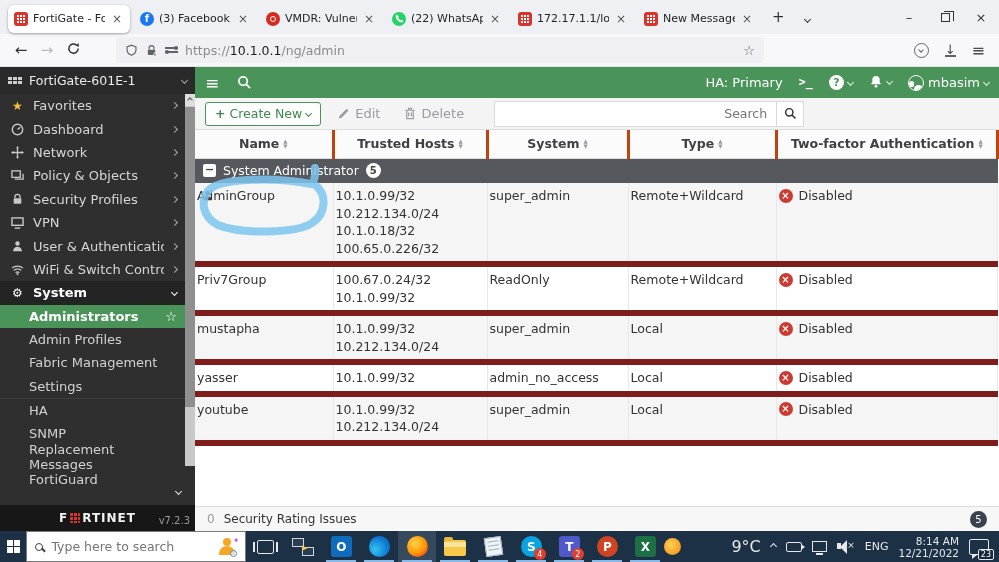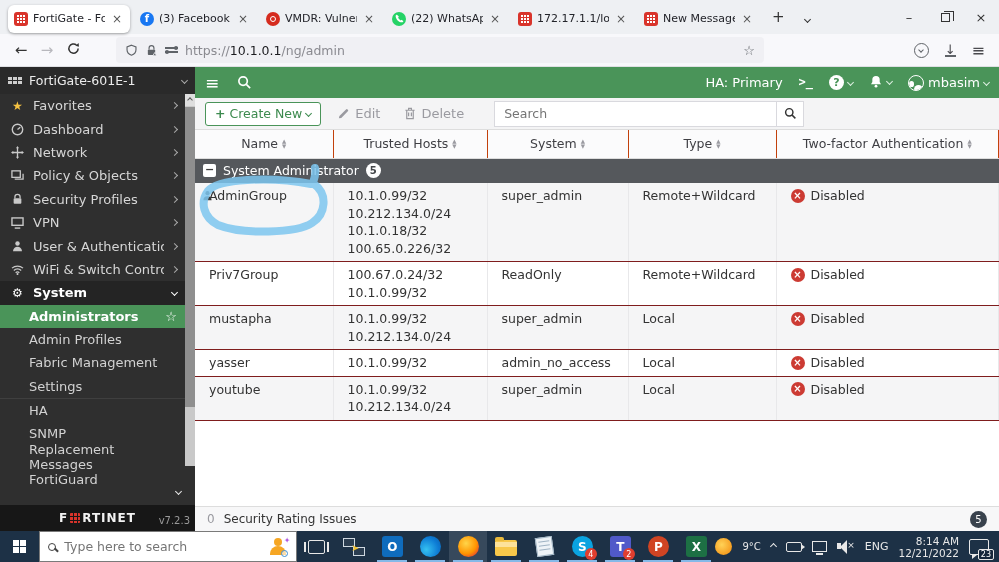--- a/index.html
+++ b/index.html
@@ -94,32 +94,32 @@
   .term { font-family:"DejaVu Sans Mono",monospace; font-size:12px; font-weight:bold; }
   .avatar { width:16px; height:16px; border-radius:50%; border:1.4px solid #fff; display:flex; align-items:flex-end; justify-content:center; overflow:hidden; }
   .avatar i { width:6px; height:6px; border-radius:50%; background:#fff; position:relative; top:-3px; }
   .avatar:after { content:""; width:10px; height:5px; border-radius:5px 5px 0 0; background:#fff; position:relative; top:0px; }
 
   .toolbar { height:32px; background:#f4f4f5; border-bottom:1px solid #ddd; display:flex; align-items:center; padding:0 10px; gap:8px; }
   .btn-create { height:24px; background:#fff; border:1px solid #4a9459; color:#3c8a4e; border-radius:3px; display:flex; align-items:center; gap:4px; padding:0 9px; font-size:12.5px; }
   .btn-create .chev { border-color:#3c8a4e; }
   .btn-gray { display:flex; align-items:center; gap:5px; color:#9a9aa0; font-size:13px; padding:0 8px; }
   .tb-search { margin-left:14px; width:310px; height:26px; display:flex; }
-  .tb-search input { flex:1; border:1px solid #d9d9de; border-right:none; background:#fff; padding:0 9px; font-size:12.5px; color:#333; outline:none; font-family:inherit; }
+  .tb-search input { flex:1; border:1px solid #d9d9de; border-right:none; background:#fff; padding:0 9px; font-size:12.5px; color:#333; outline:none; font-family:inherit;text-align:right; }
   .tb-search .mag-btn { width:28px; border:1px solid #d9d9de; background:#fff; display:flex; align-items:center; justify-content:center; }
 
   table.grid { border-collapse:collapse; width:100%; table-layout:fixed; font-size:12.5px; color:#333; }
-  table.grid th { height:28px; background:#fbfbfc; border-bottom:1px solid #ddd; border-right:1px solid #c2410c; font-weight:normal; color:#3f3f44; }
+  table.grid th { height:28px; background:#fbfbfc; border-bottom:1px solid #ddd; border-right:3px solid #c2410c; font-weight:bold; color:#3f3f44; }
   table.grid th .th-in { display:flex; align-items:center; justify-content:center; gap:4px; }
   .sort { display:inline-flex; flex-direction:column; line-height:5px; font-size:5.5px; color:#9a9aa0; }
   tr.group td { height:25px; background:#55585c; color:#fff; padding:0 8px; font-size:12.5px; }
   .group-in { display:flex; align-items:center; gap:7px; }
   .minus-box { width:13px; height:13px; background:#fff; border-radius:2px; color:#3c3c3c; font-size:11px; line-height:12px; text-align:center; font-weight:bold; }
   .cnt-badge { width:15px; height:15px; border-radius:50%; background:#fff; color:#44474a; font-size:10px; font-weight:bold; display:flex; align-items:center; justify-content:center; }
-  tr.row td { vertical-align:top; border-bottom:1px solid #7f1d1d; border-right:1px solid #e8e8ea; padding:4px 14px; line-height:17.5px; }
+  tr.row td { vertical-align:top; border-bottom:6px solid #7f1d1d; border-right:1px solid #e8e8ea; padding:4px 2px; line-height:17.5px; }
   tr.row.alt td { background:#f5f5f6; }
   td.name-cell { padding-left:22px; position:relative; }
   .user-ic { position:absolute; left:7px; top:7px; }
   .tf { display:flex; align-items:center; gap:6px; }
   .red-x { width:14px; height:14px; border-radius:50%; background:#cc3b33; color:#fff; font-size:10px; font-weight:bold; display:flex; align-items:center; justify-content:center; line-height:1; }
 
   .statusbar { position:absolute; left:0; right:0; bottom:0; height:25px; background:#f7f7f8; border-top:1px solid #ddd; display:flex; align-items:center; padding:0 12px; gap:9px; font-size:12px; }
   .statusbar .zero { color:#9a9aa0; }
   .statusbar .lbl { color:#333; }
   .sb-badge { margin-left:auto; width:17px; height:17px; border-radius:50%; background:#39424d; color:#fff; font-size:10px; display:flex; align-items:center; justify-content:center; }
@@ -155,21 +155,21 @@
   .remote-ic .m1 { left:0; top:0; }
   .remote-ic .m2 { right:0; bottom:0; }
   .remote-ic .arr { position:absolute; left:8px; top:5px; color:#f2c230; font-size:9px; }
   .folder-ic { width:22px; height:16px; background:#f8c84a; border-radius:2px; position:relative; margin-top:3px; }
   .folder-ic:before { content:""; position:absolute; top:-3px; left:0; width:9px; height:4px; background:#e8b93c; border-radius:2px 2px 0 0; }
   .folder-ic:after { content:""; position:absolute; top:2px; left:0; right:0; height:5px; background:#fde29a; }
   .note-ic { width:17px; height:19px; background:#eef3f7; border:1px solid #9fb3c3; transform:rotate(-8deg); position:relative; }
   .note-ic i { display:block; height:1px; background:#9fb3c3; margin:3px 2px 0 2px; }
   .tray { margin-left:auto; display:flex; align-items:center; gap:10px; padding-right:4px; }
   .sun { width:17px; height:17px; border-radius:50%; background:radial-gradient(circle at 40% 40%,#ffd257,#f59b1e 75%); }
-  .tray .temp { font-size:10px; }
+  .tray .temp { font-size:16px;margin-left:40px; }
   .tray .chev { border-color:#e8e8e8; width:5px; height:5px; }
   .cam-ic { width:16px; height:10px; border:1.5px solid #e8e8e8; border-radius:2px; position:relative; }
   .cam-ic:after { content:""; position:absolute; right:-4px; top:1px; border-left:4px solid #e8e8e8; border-top:3px solid transparent; border-bottom:3px solid transparent; }
   .net-ic { width:15px; height:11px; border:1.5px solid #e8e8e8; position:relative; }
   .net-ic:after { content:""; position:absolute; left:3px; bottom:-4px; width:7px; height:2px; background:#e8e8e8; }
   .mute-ic { position:relative; width:18px; height:14px; }
   .mute-ic .spk { position:absolute; left:0; top:3px; width:4px; height:6px; background:#e8e8e8; }
   .mute-ic .cone { position:absolute; left:3px; top:0; border-right:7px solid #e8e8e8; border-top:7px solid transparent; border-bottom:7px solid transparent; }
   .mute-ic .x { position:absolute; right:0; top:0; font-size:9px; color:#e8e8e8; }
   .tray .lang { font-size:11px; }

